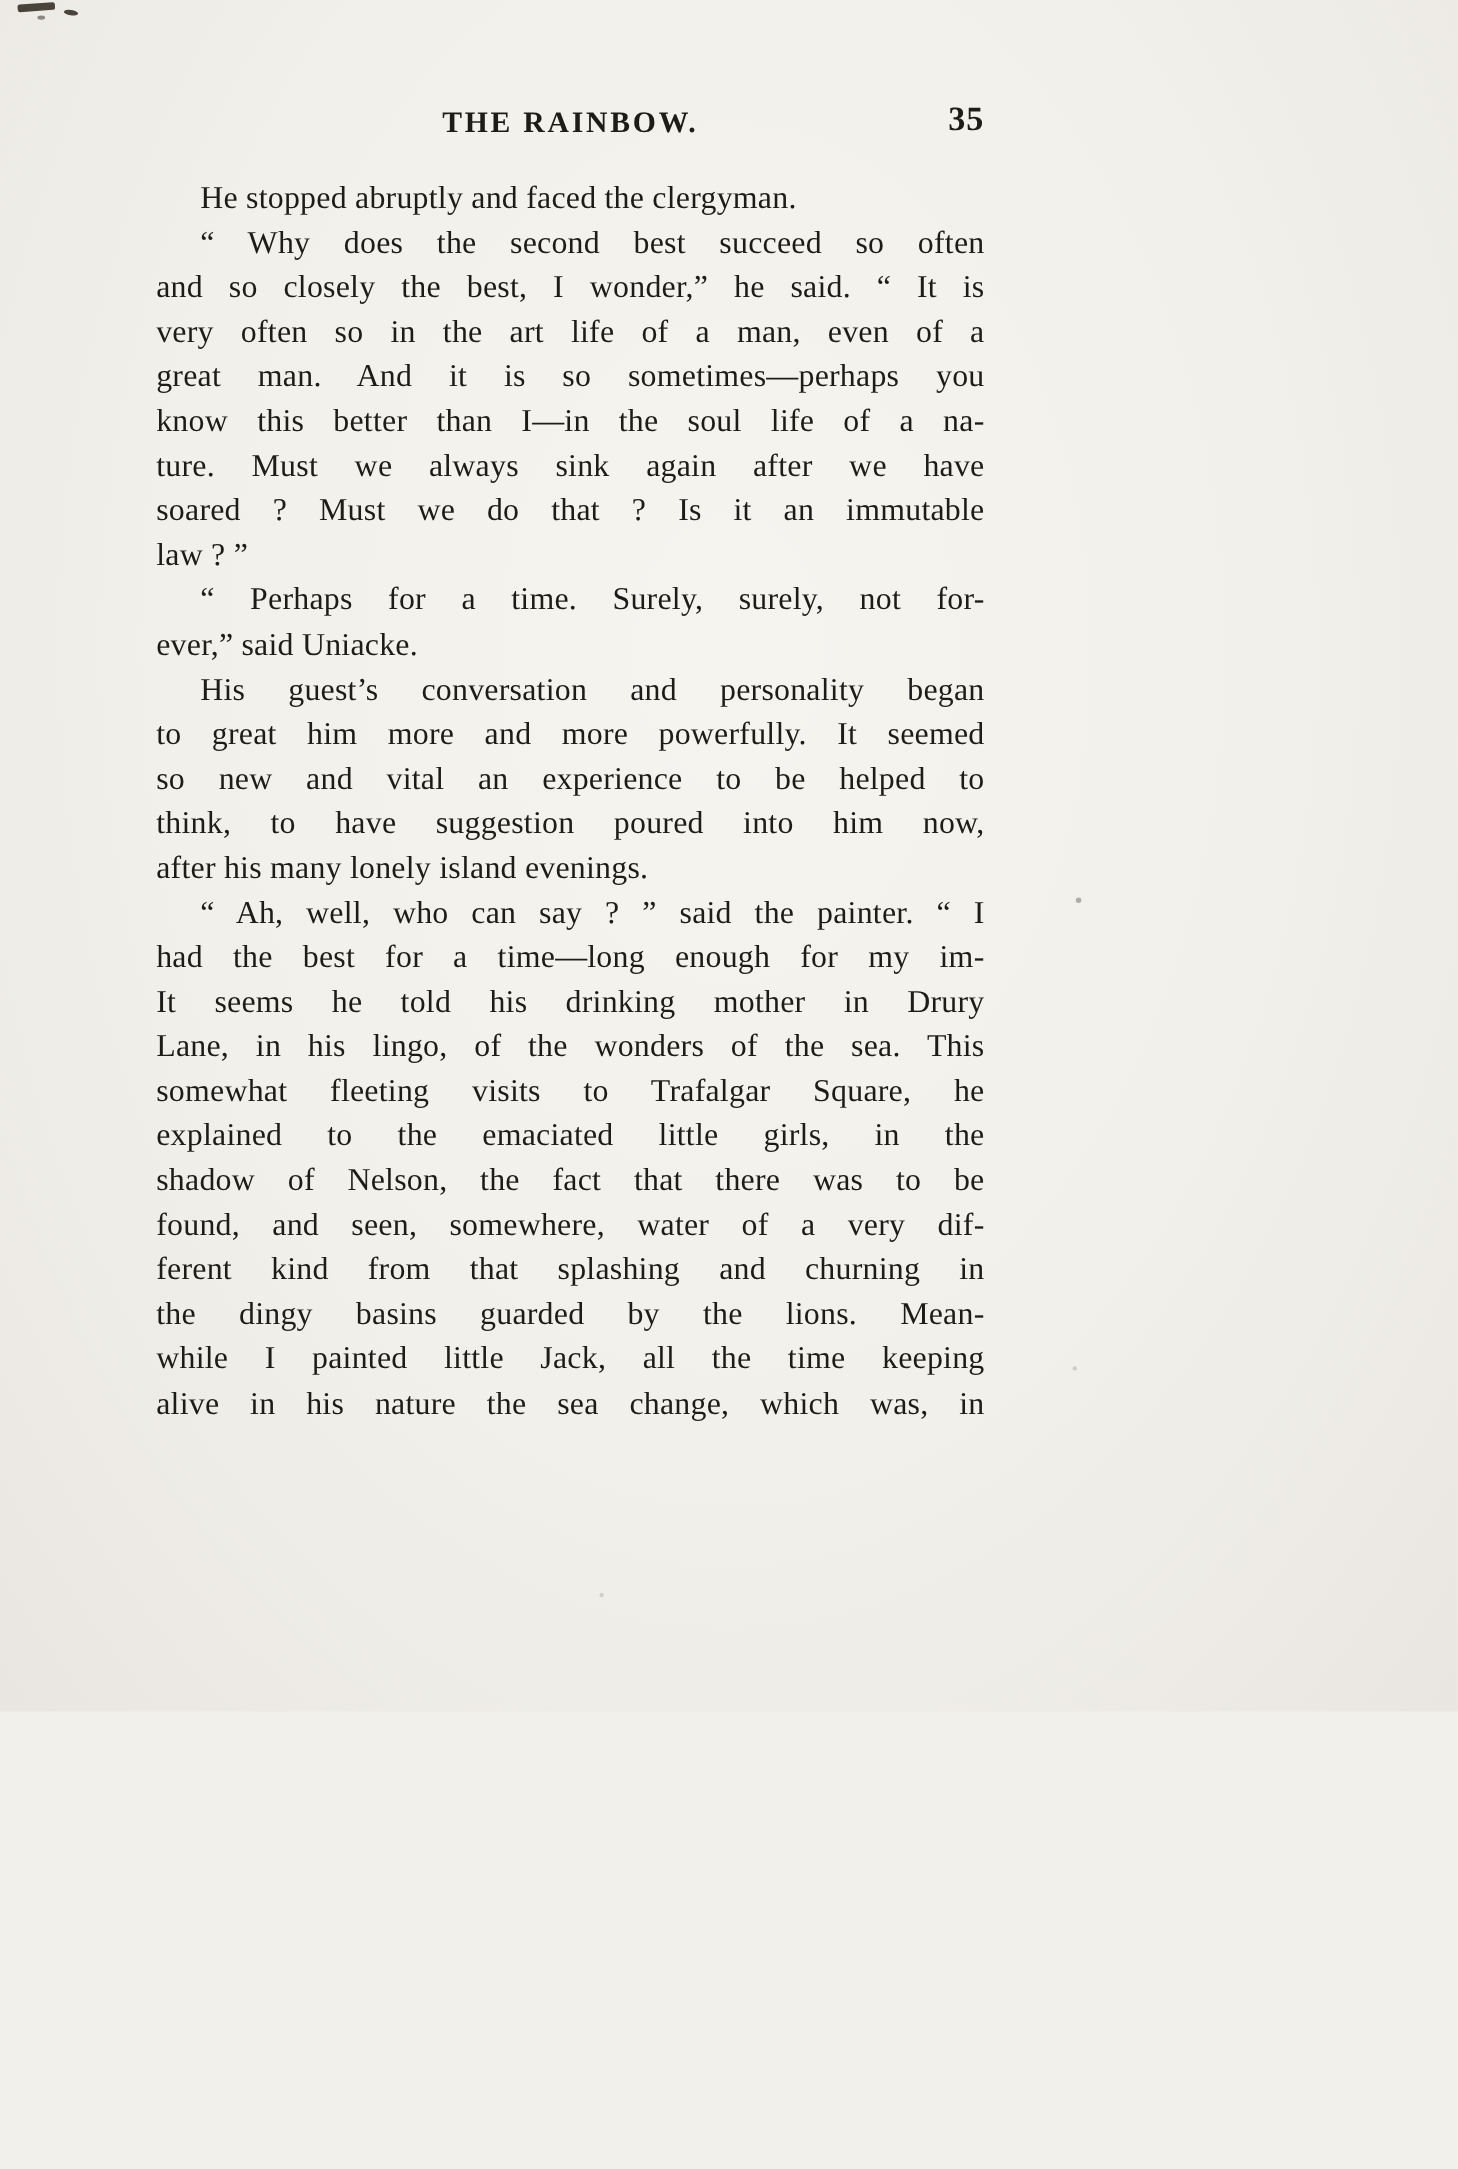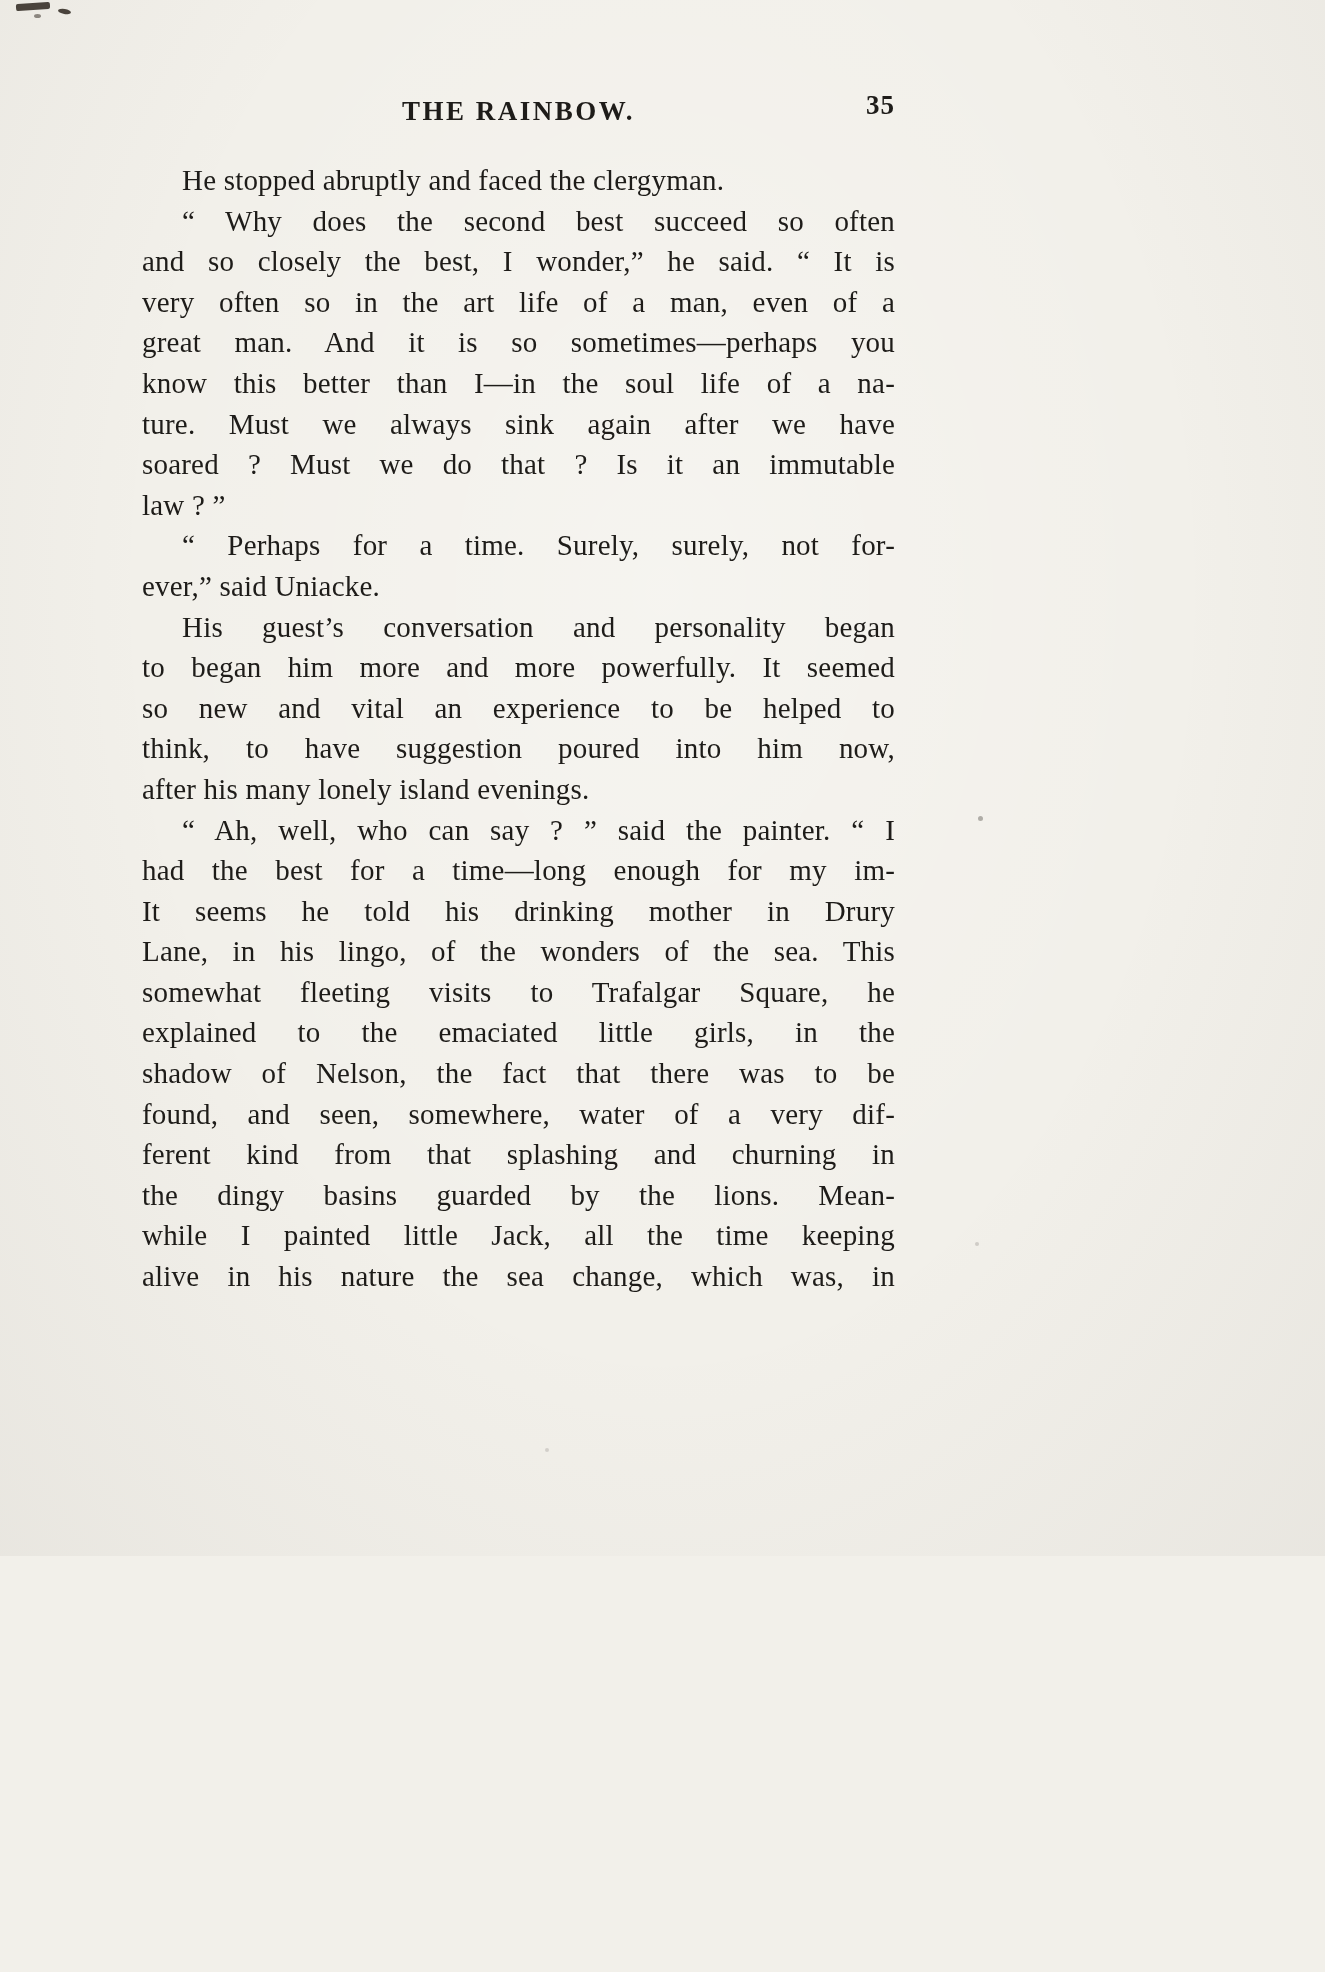--- a/index.html
+++ b/index.html
@@ -35,21 +35,21 @@
   .running-title {
     text-align: center;
     font-size: 27px;
     font-weight: 700;
     letter-spacing: 2.5px;
   }
   .page-number {
     position: absolute;
     right: 0;
     top: -6px;
-    font-size: 27px;
+    font-size: 31px;
     font-weight: 700;
     letter-spacing: 1px;
   }
   .page-body {
     margin-top: 22px;
   }
   .paragraph { margin: 0; }
   .line {
     font-size: 29px;
     line-height: 40.6px;
@@ -114,21 +114,21 @@
           <div class="line">ture.  Must we always sink again after we have</div>
           <div class="line">soared ?  Must we do that ?  Is it an immutable</div>
           <div class="line last">law ? ”</div>
         </div>
         <div class="paragraph">
           <div class="line indent">“ Perhaps for a time.  Surely, surely, not for-</div>
           <div class="line last">ever,” said Uniacke.</div>
         </div>
         <div class="paragraph">
           <div class="line indent">His guest’s conversation and personality began</div>
-          <div class="line">to began him more and more powerfully.  It seemed</div>
+          <div class="line">to great him more and more powerfully.  It seemed</div>
           <div class="line">so new and vital an experience to be helped to</div>
           <div class="line">think, to have suggestion poured into him now,</div>
           <div class="line last">after his many lonely island evenings.</div>
         </div>
         <div class="paragraph">
           <div class="line indent">“ Ah, well, who can say ? ” said the painter.  “ I</div>
           <div class="line">had the best for a time—long enough for my im-</div>
           <div class="line">It seems he told his drinking mother in Drury</div>
           <div class="line">Lane, in his lingo, of the wonders of the sea.  This</div>
           <div class="line">somewhat fleeting visits to Trafalgar Square, he</div>

